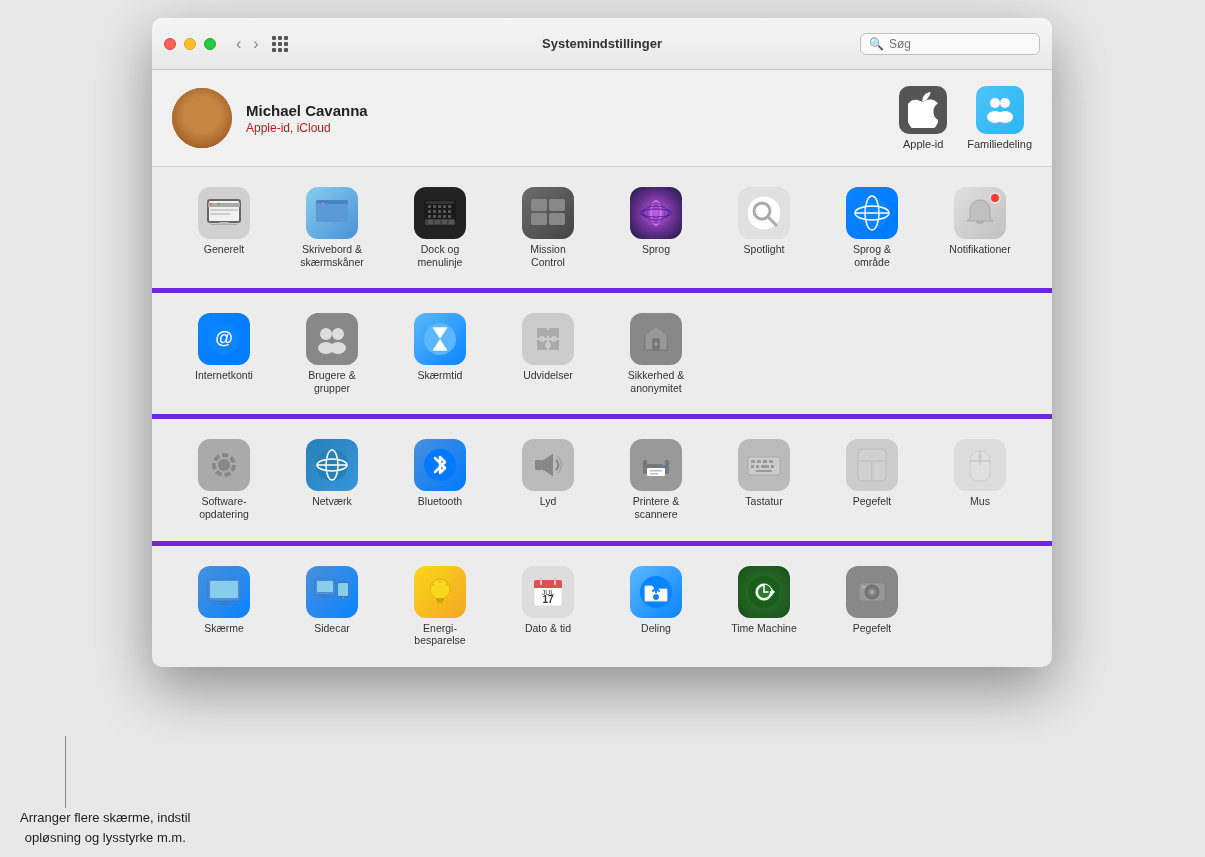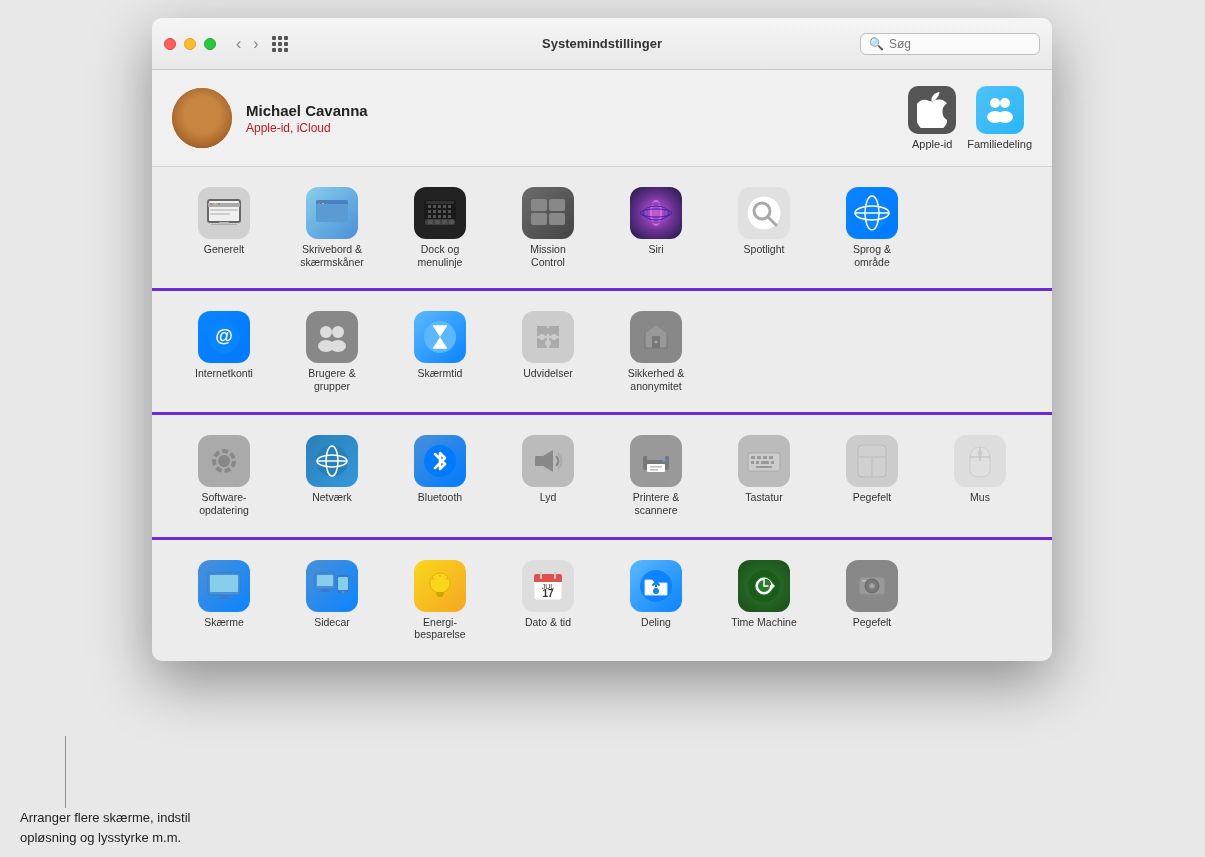--- a/index.html
+++ b/index.html
@@ -134,21 +134,21 @@
       font-weight: 600;
       color: #222;
     }
     .user-sub {
       font-size: 12px;
       color: #b91c1c;
       margin-top: 2px;
     }
     .user-icons {
       display: flex;
-      gap: 11px;
+      gap: 20px;
       margin-left: auto;
     }
     .user-icon-item {
       display: flex;
       flex-direction: column;
       align-items: center;
       gap: 4px;
       cursor: pointer;
     }
     .user-icon-img {
@@ -168,21 +168,21 @@
     }
     .user-icon-label {
       font-size: 11px;
       color: #333;
       text-align: center;
     }
 
     
     .grid-section {
       padding: 14px 20px;
-      border-bottom: 3px solid #6d28d9;
+      border-bottom: 5px solid #6d28d9;
     }
     .icon-grid {
       display: grid;
       grid-template-columns: repeat(8, 1fr);
       gap: 8px 4px;
     }
     .icon-item {
       display: flex;
       flex-direction: column;
       align-items: center;
@@ -245,21 +245,21 @@
   </div>
 
   <div style="position:absolute; left:648px; top:282px; width:262px; height:1px; background:#888;"></div>
 
   <div style="position:absolute; left:910px; top:358px; font-size:13px; color:#222; line-height:1.5; white-space:nowrap;">
     Vælg indstillinger til<br>VoiceOver, Zoom og<br>andre funktioner.
   </div>
 
   <div style="position:absolute; left:308px; top:430px; width:602px; height:1px; background:#888;"></div>
 
-  <div style="position:absolute; left:20px; top:808px; font-size:13px; color:#222; line-height:1.5; white-space:nowrap;">
+  <div style="position:absolute; left:20px; top:808px; font-size:13px; color:#222; line-height:1.5; white-space:nowrap;text-align:center;">
     Arranger flere skærme, indstil<br>opløsning og lysstyrke m.m.
   </div>
 
   <div style="position:absolute; left:65px; top:736px; width:1px; height:72px; background:#888;"></div>
 
   <div class="window" style="position:absolute; left:152px; top:18px;">
 
     <div class="titlebar">
       <div class="traffic-lights">
         <div class="traffic-light close"></div>
@@ -415,21 +415,21 @@
         <div class="icon-item">
           <div class="icon-box" style="background: radial-gradient(circle at 50% 50%, #c062d8, #6a3093, #1a1a3e);">
 
             <svg width="36" height="30" viewBox="0 0 36 30" fill="none">
               <ellipse cx="18" cy="15" rx="5" ry="12" fill="none" stroke="#e066ee" stroke-width="2"></ellipse>
               <ellipse cx="18" cy="15" rx="9" ry="10" fill="none" stroke="#8844bb" stroke-width="1.5"></ellipse>
               <ellipse cx="18" cy="15" rx="13" ry="7" fill="none" stroke="#5522aa" stroke-width="1"></ellipse>
               <ellipse cx="18" cy="15" rx="16" ry="4" fill="none" stroke="#3311aa" stroke-width="0.8"></ellipse>
             </svg>
           </div>
-          <span class="icon-label">Siri</span>
+          <span class="icon-label">Sprog</span>
         </div>
 
         <div class="icon-item">
           <div class="icon-box bg-white-gray">
             <svg width="36" height="36" viewBox="0 0 36 36" fill="none">
               <circle cx="18" cy="18" r="17" fill="white" stroke="#ddd"></circle>
 
               <circle cx="16" cy="16" r="8" stroke="#aaa" stroke-width="3" fill="none"></circle>
               <line x1="22" y1="22" x2="30" y2="30" stroke="#aaa" stroke-width="3" stroke-linecap="round"></line>
             </svg>
@@ -444,20 +444,32 @@
               <circle cx="18" cy="18" r="17" fill="none" stroke="#007aff" stroke-width="1"></circle>
 
               <ellipse cx="18" cy="18" rx="7" ry="17" stroke="white" stroke-width="1.5" fill="none"></ellipse>
               <line x1="1" y1="18" x2="35" y2="18" stroke="white" stroke-width="1.5"></line>
               <ellipse cx="18" cy="18" rx="17" ry="7" stroke="white" stroke-width="1.5" fill="none"></ellipse>
             </svg>
           </div>
           <span class="icon-label">Sprog &amp; område</span>
         </div>
 
+        <div class="icon-item">
+          <div class="icon-box bg-notif" style="position:relative;">
+            <svg width="34" height="34" viewBox="0 0 34 34" fill="none">
+
+              <path d="M17 4 C11 4 7 9 7 14 L7 22 L4 25 L30 25 L27 22 L27 14 C27 9 23 4 17 4 Z" fill="#c0c0c0" stroke="#aaa" stroke-width="1"></path>
+              <ellipse cx="17" cy="26" rx="4" ry="2" fill="#b0b0b0"></ellipse>
+            </svg>
+
+            <div style="position:absolute; top:5px; right:5px; width:12px; height:12px; background:#ff3b30; border-radius:50%; border:2px solid #e0e0e0;"></div>
+          </div>
+          <span class="icon-label">Notifikationer</span>
+        </div>
 
       </div>
     </div>
 
     <div class="grid-section">
       <div class="icon-grid" style="grid-template-columns: repeat(8,1fr);">
 
         <div class="icon-item">
           <div class="icon-box bg-blue-at">
             <svg width="34" height="34" viewBox="0 0 34 34" fill="none">

